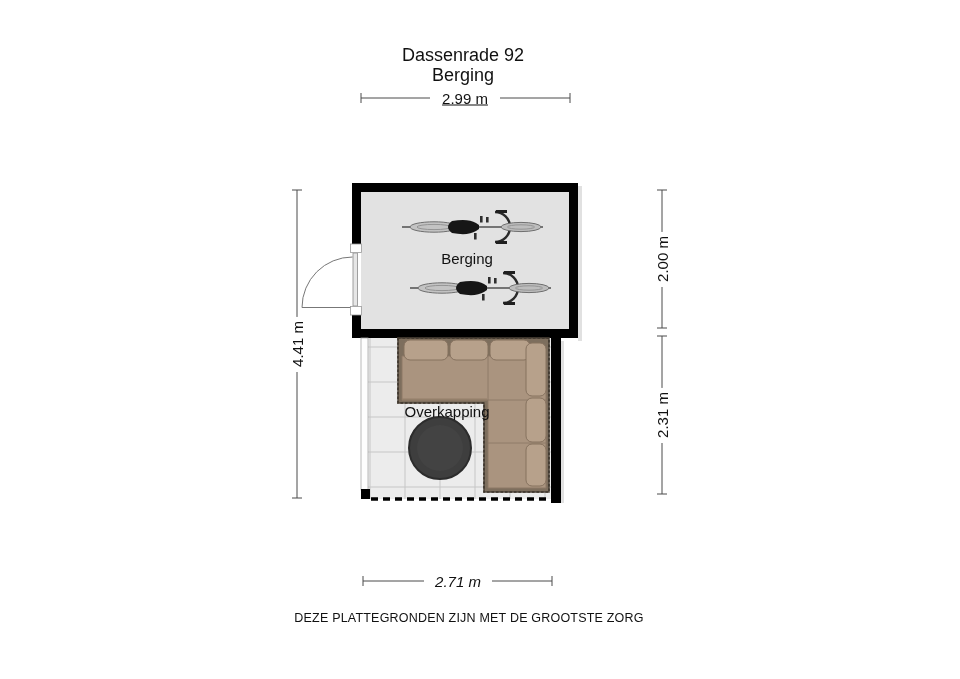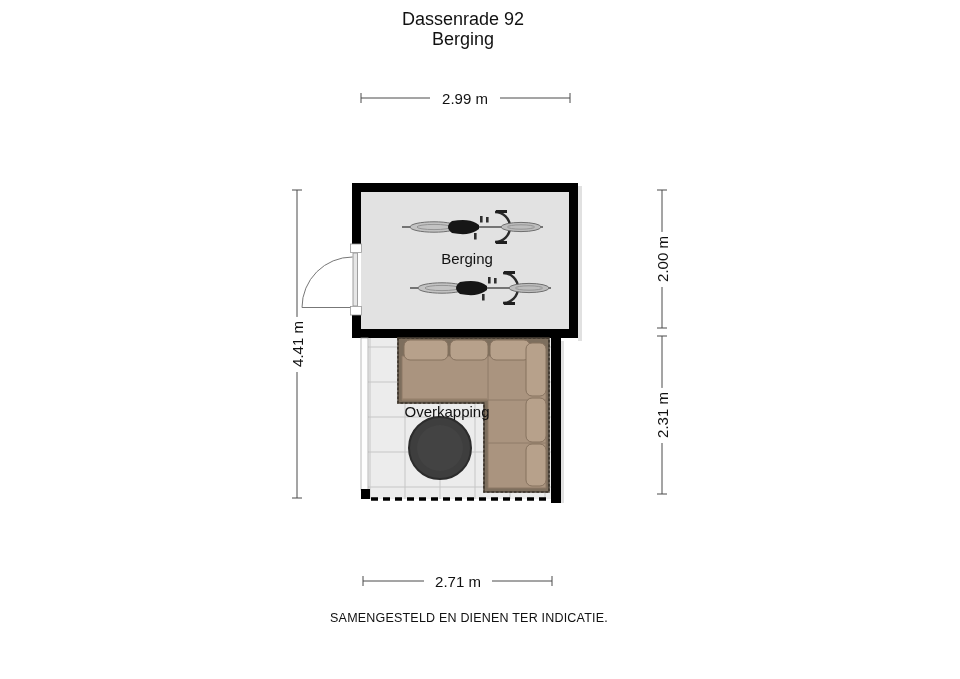--- a/index.html
+++ b/index.html
@@ -1,21 +1,21 @@
 <!DOCTYPE html>
 <html><head>
 <meta charset="utf-8">
 <style>
   html,body{margin:0;padding:0;background:#ffffff;}
   #page{position:relative;width:960px;height:679px;background:#ffffff;overflow:hidden;
         font-family:"Liberation Sans", sans-serif;color:#1a1a1a;}
   .abs{position:absolute;}
   .ctr{transform:translate(-50%,-50%);white-space:nowrap;}
   .ctr-rot{transform:translate(-50%,-50%) rotate(-90deg);white-space:nowrap;}
-  .title-line{font-size:18px;font-weight:400;color:#111;}
+  .title-line{font-size:18px;font-weight:400;color:#111;margin-top:36px;}
   .dim-label{font-size:15px;color:#111;background:#ffffff;padding:0 4px;}
   .room-label{font-size:15px;color:#111;}
   .footer{width:520px;text-align:center;font-size:12.5px;line-height:16px;color:#111;
           letter-spacing:0.2px;}
   svg{position:absolute;top:0;left:0;}
 </style>
 </head>
 <body>
 
 <div id="page">
@@ -126,26 +126,26 @@
       <g>
         <circle cx="440" cy="448" r="31" stroke="#2c2c2c" stroke-width="2" fill="#3e3e3e"></circle>
         <circle cx="440" cy="448" r="23" fill="#474747" opacity="0.55"></circle>
       </g>
     </g>
   </svg>
 
   <div class="abs title-line ctr" style="left:463px;top:19px;">Dassenrade 92</div>
   <div class="abs title-line ctr" style="left:463px;top:39px;">Berging</div>
 
-  <div class="abs dim-label ctr" style="left:465px;top:98px;">2.99 m</div>
+  <div class="abs dim-label ctr" style="left:465px;top:98px;text-decoration:underline;">2.99 m</div>
   <div class="abs dim-label ctr-rot" style="left:297px;top:344px;">4.41 m</div>
   <div class="abs dim-label ctr-rot" style="left:662px;top:259px;">2.00 m</div>
   <div class="abs dim-label ctr-rot" style="left:662px;top:415px;">2.31 m</div>
-  <div class="abs dim-label ctr" style="left:458px;top:581px;">2.71 m</div>
+  <div class="abs dim-label ctr" style="left:458px;top:581px;font-style:italic;">2.71 m</div>
 
   <div class="abs room-label ctr" style="left:467px;top:258px;">Berging</div>
   <div class="abs room-label ctr" style="left:447px;top:411px;">Overkapping</div>
 
   <div class="abs footer" style="left:209px;top:610px;">
-    <div>SAMENGESTELD EN DIENEN TER INDICATIE.</div>
+    <div>DEZE PLATTEGRONDEN ZIJN MET DE GROOTSTE ZORG</div>
   </div>
 
 </div>
 
 </body></html>

